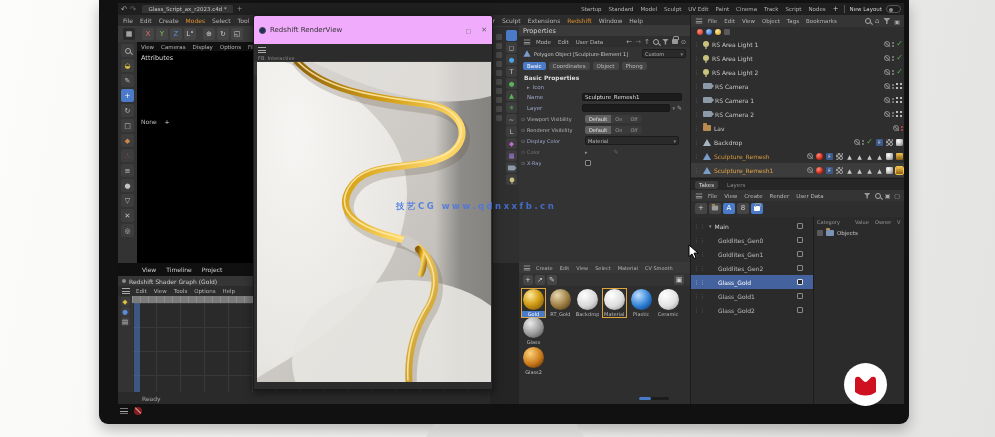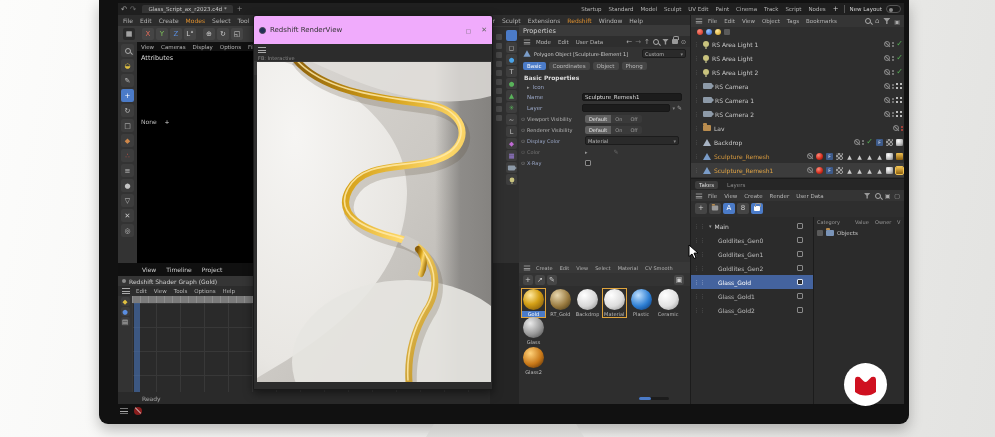--- a/index.html
+++ b/index.html
@@ -716,20 +716,21 @@
         <path d="M36,-6 C60,28 118,36 168,42 C208,47 214,76 194,91 C164,112 110,94 92,128 C78,154 108,168 140,176 C180,186 186,224 169,249 C159,266 150,290 152,320" fill="none" stroke="rgba(90,78,55,.22)" stroke-width="10" transform="translate(3,5)"></path>
         <path d="M36,-6 C60,28 118,36 168,42 C208,47 214,76 194,91 C164,112 110,94 92,128 C78,154 108,168 140,176 C180,186 186,224 169,249 C159,266 150,290 152,320" fill="none" stroke="url(#goldG)" stroke-width="7" stroke-linecap="round"></path>
         <path d="M36,-6 C60,28 118,36 168,42 C208,47 214,76 194,91 C164,112 110,94 92,128 C78,154 108,168 140,176 C180,186 186,224 169,249 C159,266 150,290 152,320" fill="none" stroke="#ffeaa8" stroke-width="1.6" opacity=".85" transform="translate(-1,-1.5)"></path>
         <line x1="146" y1="178" x2="160" y2="185" stroke="#cfccc7" stroke-width="11"></line>
         <path d="M161,187 C167,194 169,203 164,212" fill="none" stroke="url(#goldG)" stroke-width="6" stroke-linecap="round"></path>
       </svg>
     </div>
     <div style="position:absolute;left:0;bottom:0;width:238px;height:7px;background:#2c2c2c"></div>
   </div>
 
+  <div class="wmark">技艺CG  www.qdnxxfb.cn</div>
 
   <svg class="cursor" width="11" height="16" viewBox="0 0 11 16">
     <path d="M1,1 L1,12.5 L4,10 L6,14.5 L8,13.5 L6,9.2 L10,9 Z" fill="#fff" stroke="#000" stroke-width="1"></path>
   </svg>
 
   <div class="abs row" style="left:120px;top:407px;gap:6px;z-index:5">
     <span class="burger" style="border-color:#777"></span>
     <span style="width:8px;height:8px;border-radius:50%;background:#8a1d1d;position:relative">
       <span style="position:absolute;left:0;top:3px;width:8px;border-top:1.5px solid #caa;transform:rotate(45deg)"></span>
     </span>

